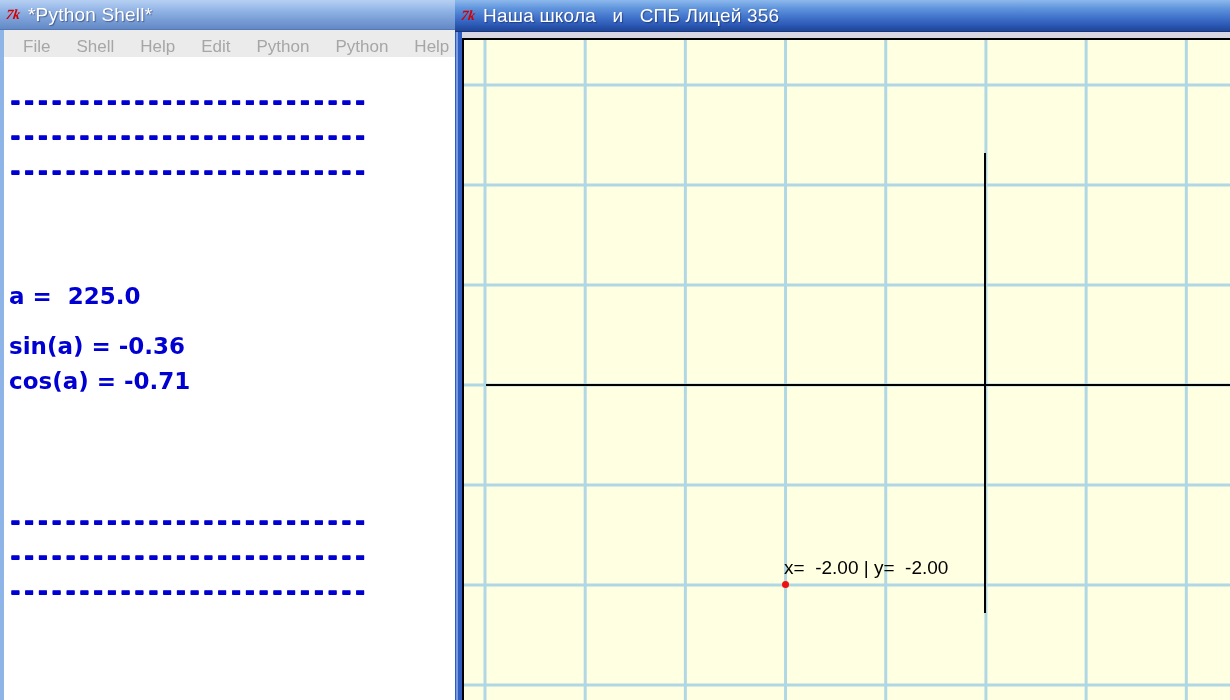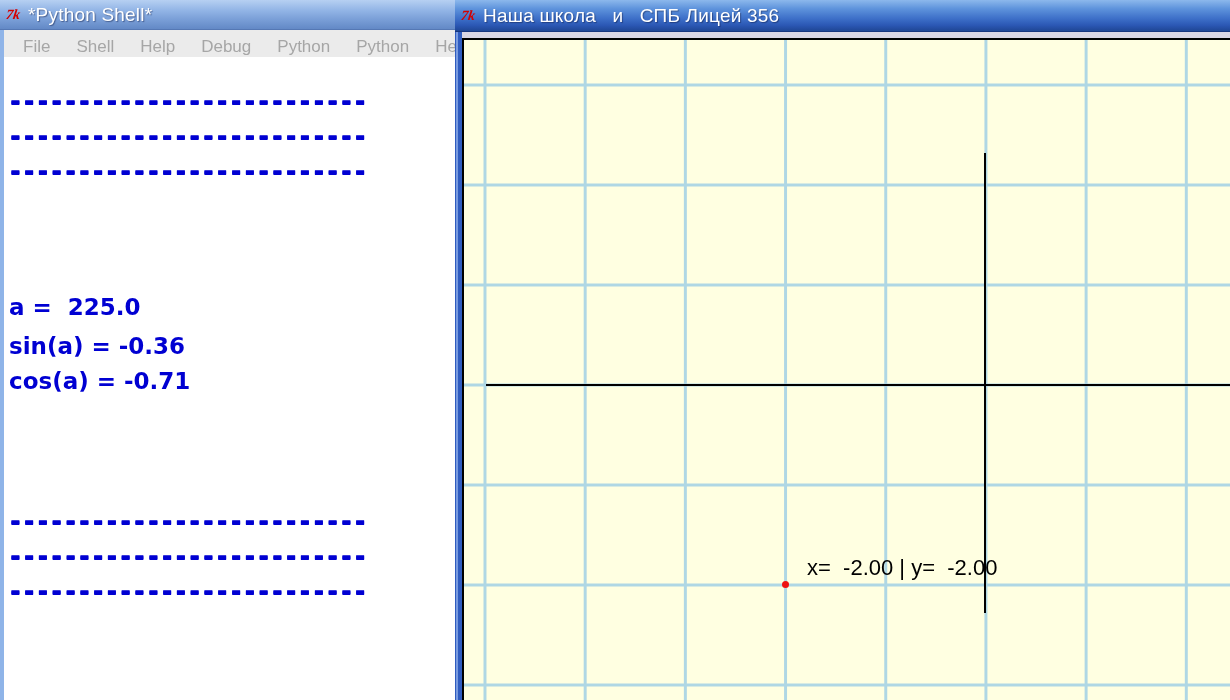--- a/index.html
+++ b/index.html
@@ -54,52 +54,52 @@
             background-image:
               linear-gradient(90deg,  var(--grid-blue,#AFD7E4) 0 3px, transparent 3px),
               linear-gradient(180deg, var(--grid-blue,#AFD7E4) 0 3px, transparent 3px);
             background-size:100.2px 100%, 100% 100px;
             background-position:19.5px 0, 0 43.5px;
             background-repeat:repeat; overflow:hidden; }
   .axis-x { position:absolute; left:22px; right:0; top:344px; height:2px; background:#000; }
   .axis-y { position:absolute; left:520px; top:113px; width:2px; height:460px; background:#000; }
   .dot { position:absolute; left:318px; top:541px; width:7px; height:7px; border-radius:50%;
          background:var(--point-red,#EE1111); z-index:2; }
-  .pt-label { position:absolute; left:320px; top:516px; font-size:22px; line-height:24px;
-              color:#000; white-space:pre; z-index:3; font-family:"Liberation Sans",sans-serif;margin-left:23px; }
+  .pt-label { position:absolute; left:320px; top:516px; font-size:19px; line-height:24px;
+              color:#000; white-space:pre; z-index:3; font-family:"Liberation Sans",sans-serif; }
 </style>
 </head>
 <body>
 
 <div class="screen">
 
   <section class="win shell-win">
     <header class="titlebar inactive">
       <span class="tkicon">7k</span>
       <span class="title">*Python Shell*</span>
     </header>
 
     <div class="shell-edge"></div>
 
     <nav class="menubar">
       <span class="menu-item">File</span>
       <span class="menu-item">Shell</span>
       <span class="menu-item">Help</span>
-      <span class="menu-item">Debug</span>
+      <span class="menu-item">Edit</span>
       <span class="menu-item">Python</span>
       <span class="menu-item">Python</span>
       <span class="menu-item">Help</span>
     </nav>
 
     <div class="shell-body">
       <div class="out dash" style="top:31px">--------------------------</div>
       <div class="out dash" style="top:66px">--------------------------</div>
       <div class="out dash" style="top:101px">--------------------------</div>
 
-      <div class="out val" style="top:237px">a =  225.0</div>
+      <div class="out val" style="top:226px">a =  225.0</div>
       <div class="out val" style="top:276px">sin(a) = -0.36</div>
       <div class="out val" style="top:311px">cos(a) = -0.71</div>
 
       <div class="out dash" style="top:451px">--------------------------</div>
       <div class="out dash" style="top:486px">--------------------------</div>
       <div class="out dash" style="top:521px">--------------------------</div>
     </div>
   </section>
 
   <section class="win graph-win">

